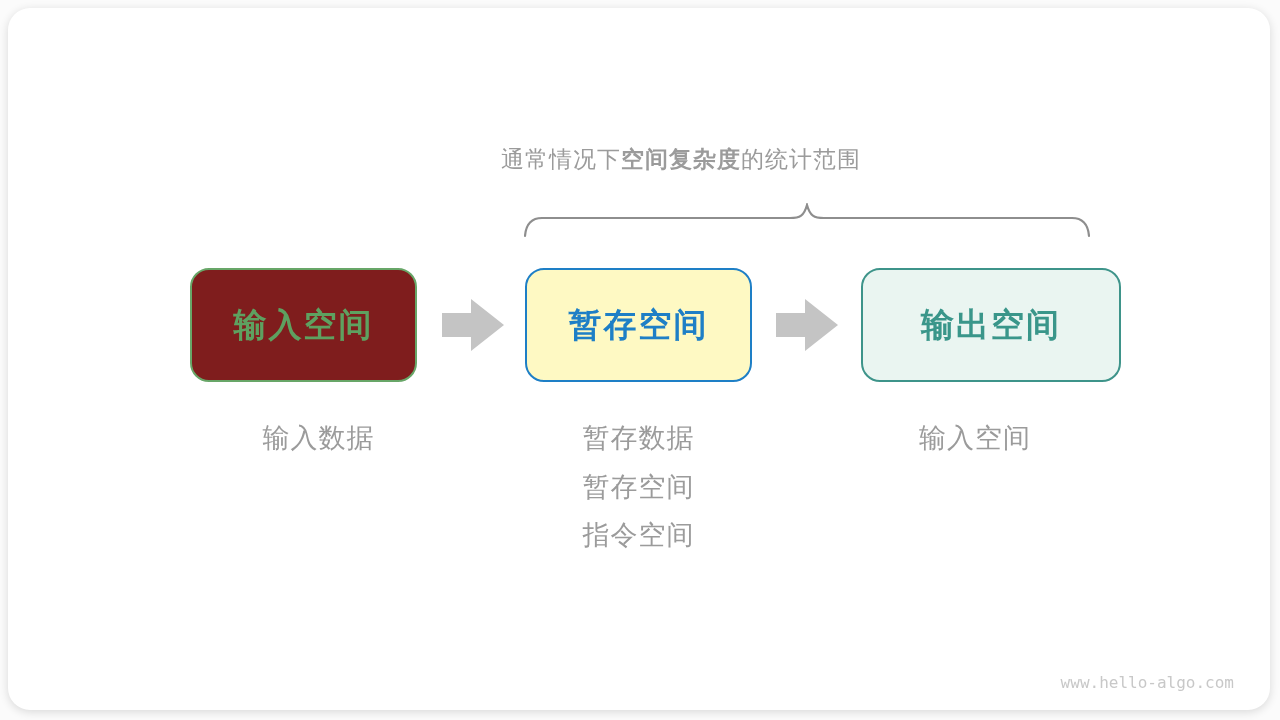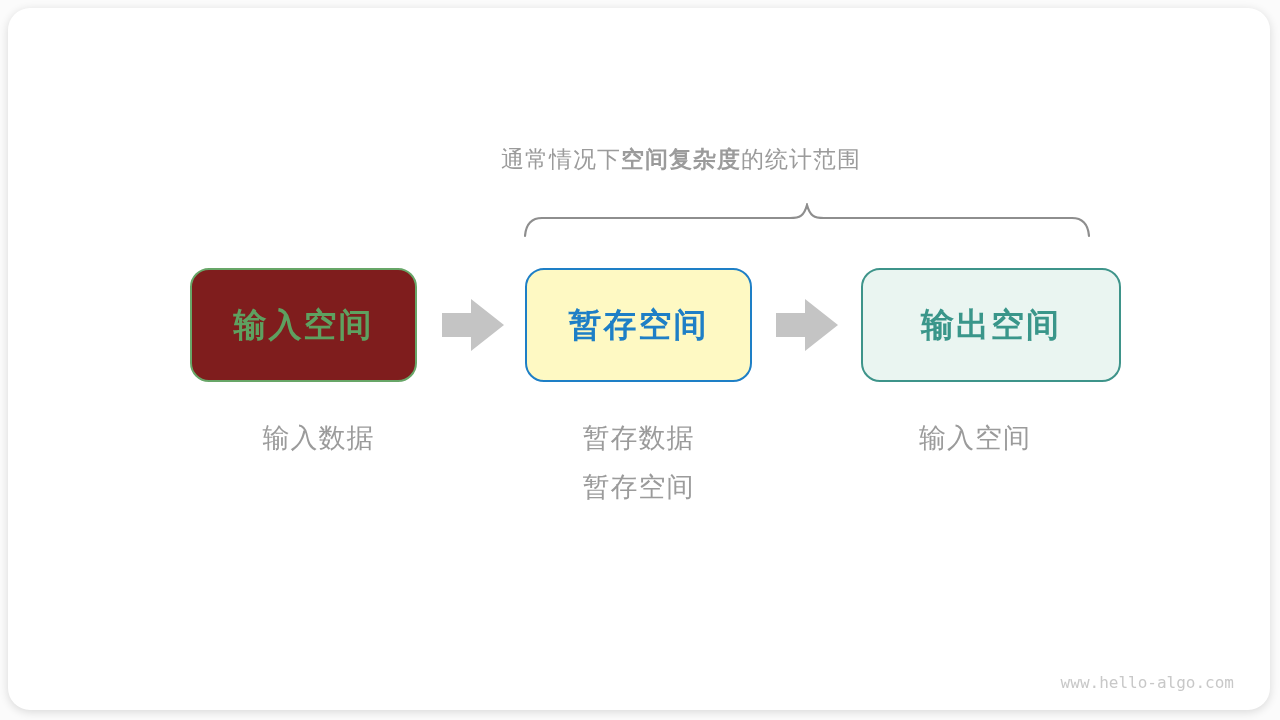--- a/index.html
+++ b/index.html
@@ -92,19 +92,20 @@
     <span>输出空间</span>
   </div>
 
 <div class="caption cap1">
   <div>输入数据</div>
 </div>
 
 <div class="caption cap2">
   <div>暂存数据</div>
   <div>暂存空间</div>
+  <div>指令空间</div>
 </div>
 
 <div class="caption cap3">
   <div>输入空间</div>
 </div>
 
 <div class="watermark">www.hello-algo.com</div>
 
 </body></html>

